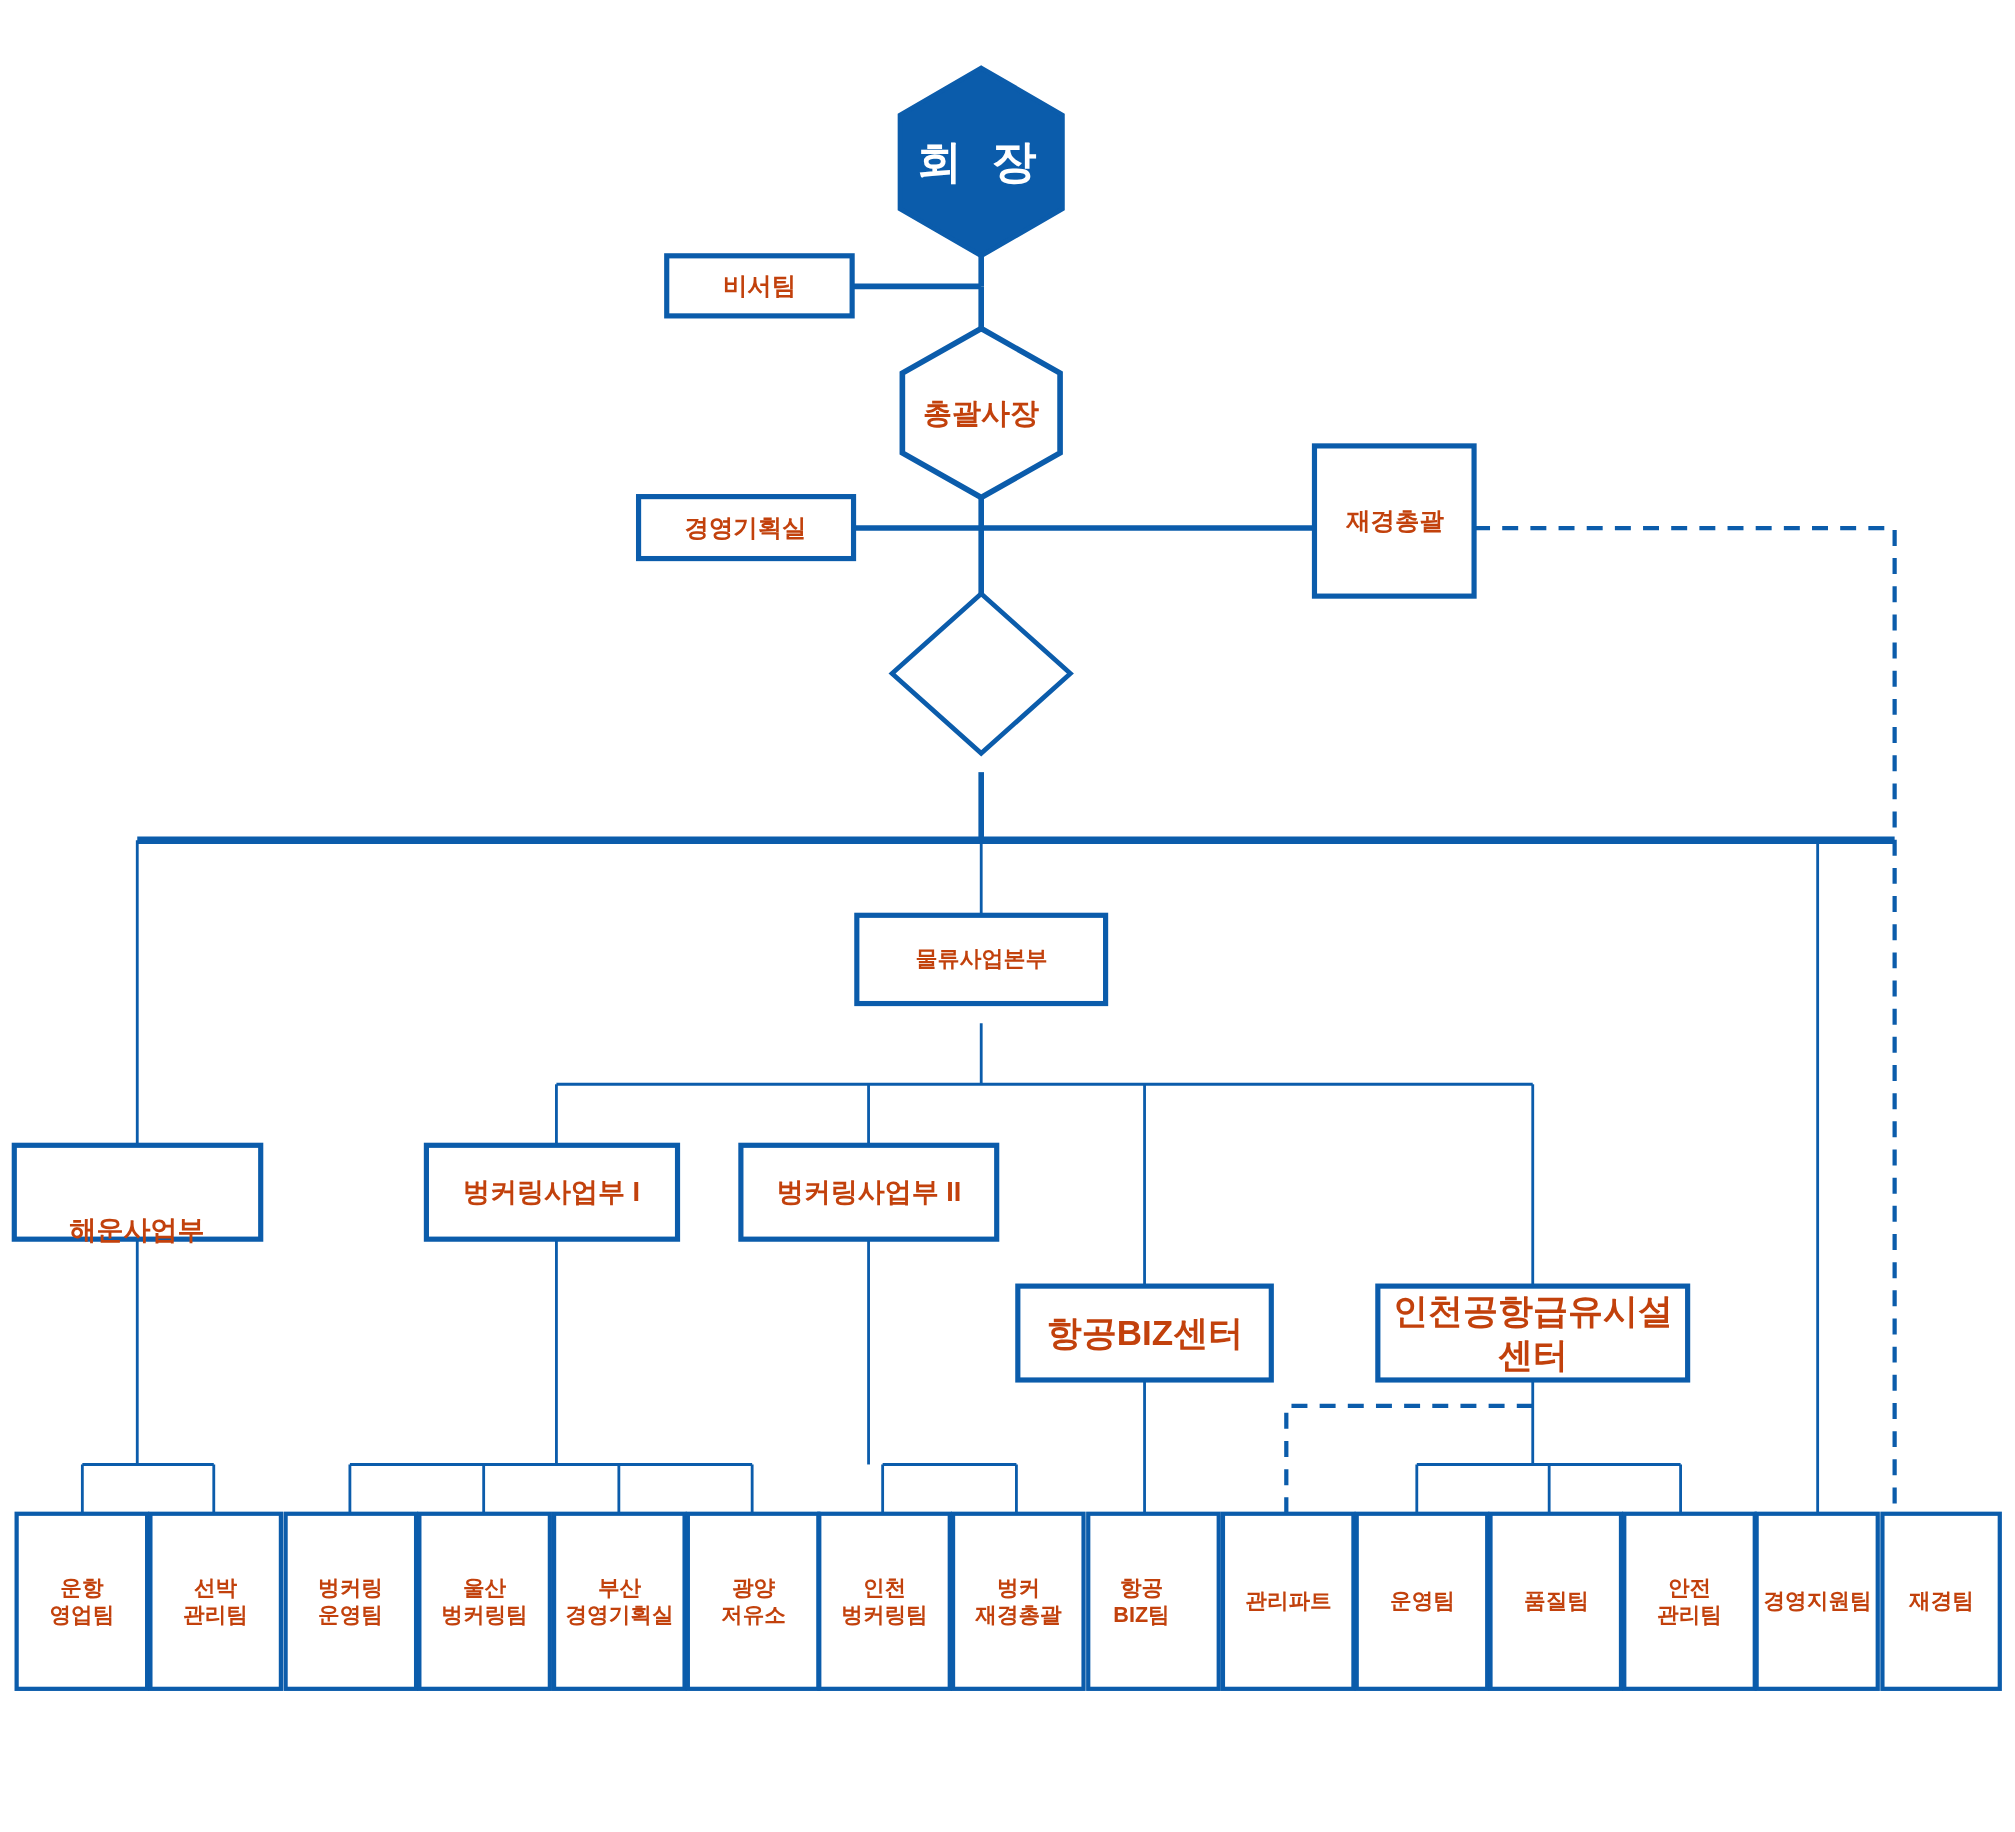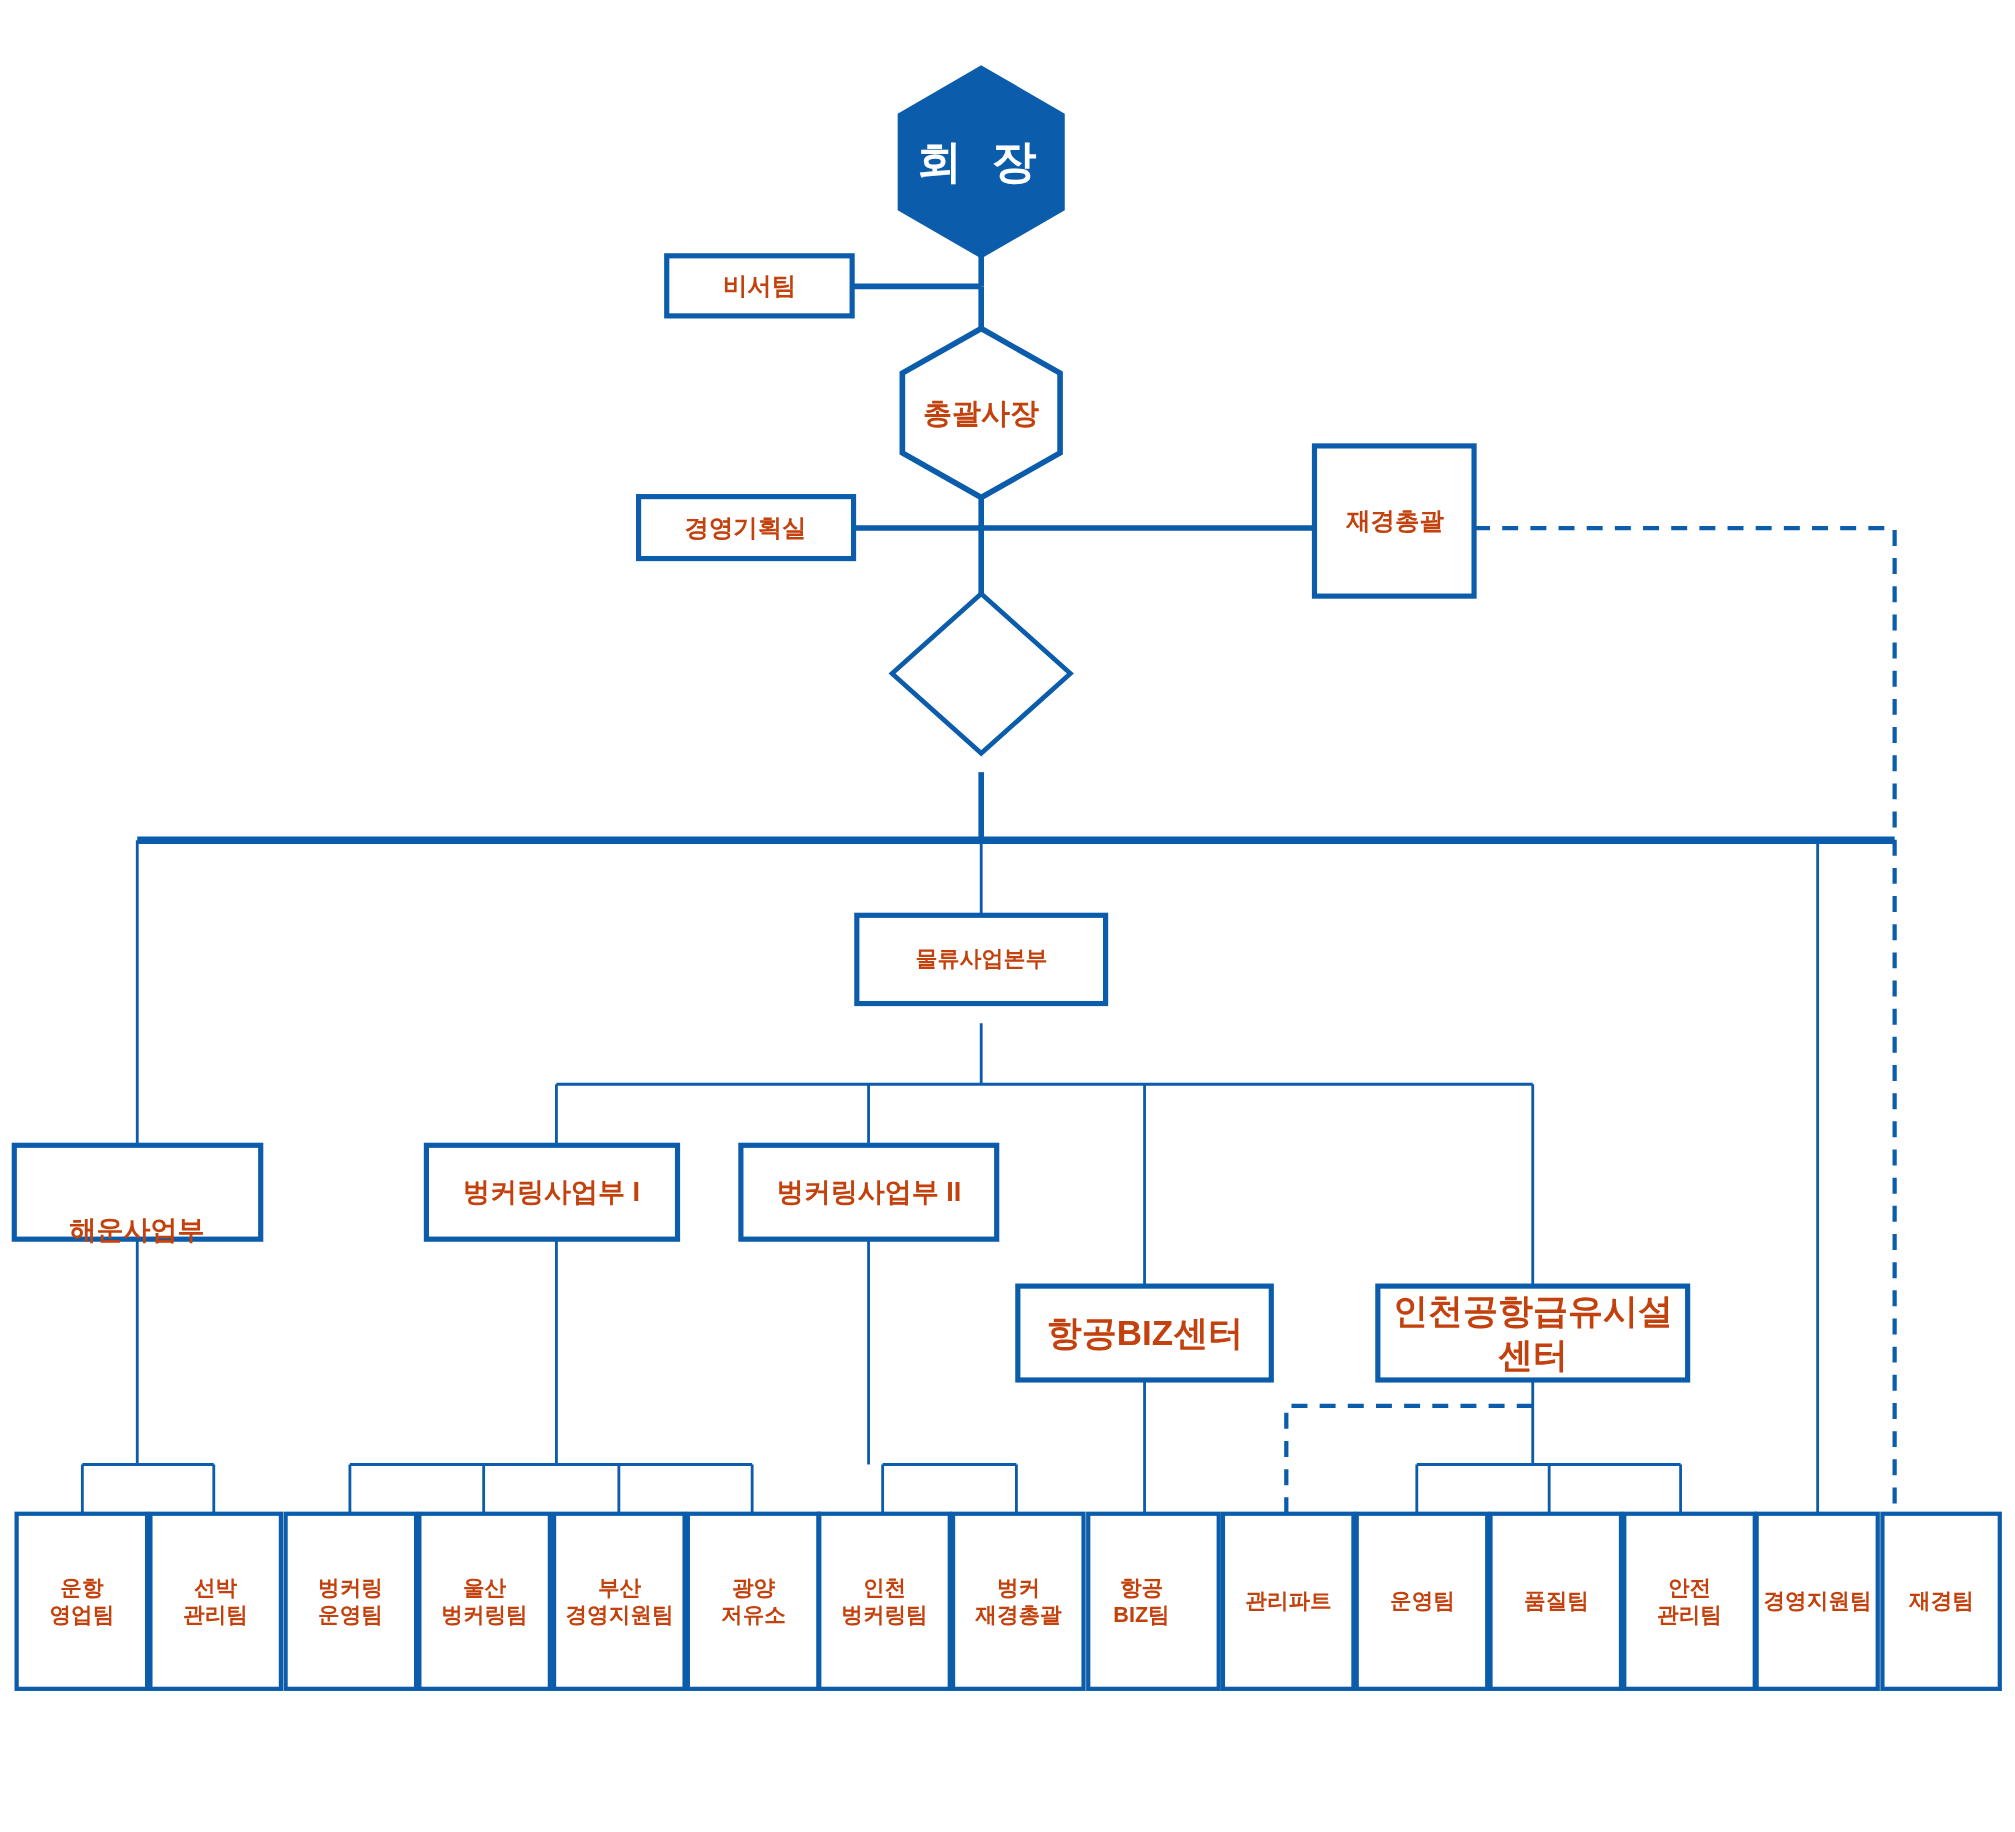--- a/index.html
+++ b/index.html
@@ -153,21 +153,21 @@
 
   <div class="node-label lbl-team" style="left:16.4px;top:1514px;width:131px;height:175px;">운항
 영업팀</div>
   <div class="node-label lbl-team" style="left:150px;top:1514px;width:131px;height:175px;">선박
 관리팀</div>
   <div class="node-label lbl-team" style="left:285px;top:1514px;width:131px;height:175px;">벙커링
 운영팀</div>
   <div class="node-label lbl-team" style="left:419px;top:1514px;width:131px;height:175px;">울산
 벙커링팀</div>
   <div class="node-label lbl-team" style="left:554px;top:1514px;width:131px;height:175px;">부산
-경영지원팀</div>
+경영기획실</div>
   <div class="node-label lbl-team" style="left:688px;top:1514px;width:131px;height:175px;">광양
 저유소</div>
   <div class="node-label lbl-team" style="left:819px;top:1514px;width:131px;height:175px;">인천
 벙커링팀</div>
   <div class="node-label lbl-team" style="left:953px;top:1514px;width:131px;height:175px;">벙커
 재경총괄</div>
   <div class="node-label lbl-team" style="left:1088px;top:1514px;width:107px;height:175px;">항공
 BIZ팀</div>
   <div class="node-label lbl-team" style="left:1223px;top:1514px;width:131px;height:175px;">관리파트</div>
   <div class="node-label lbl-team" style="left:1357px;top:1514px;width:131px;height:175px;">운영팀</div>

